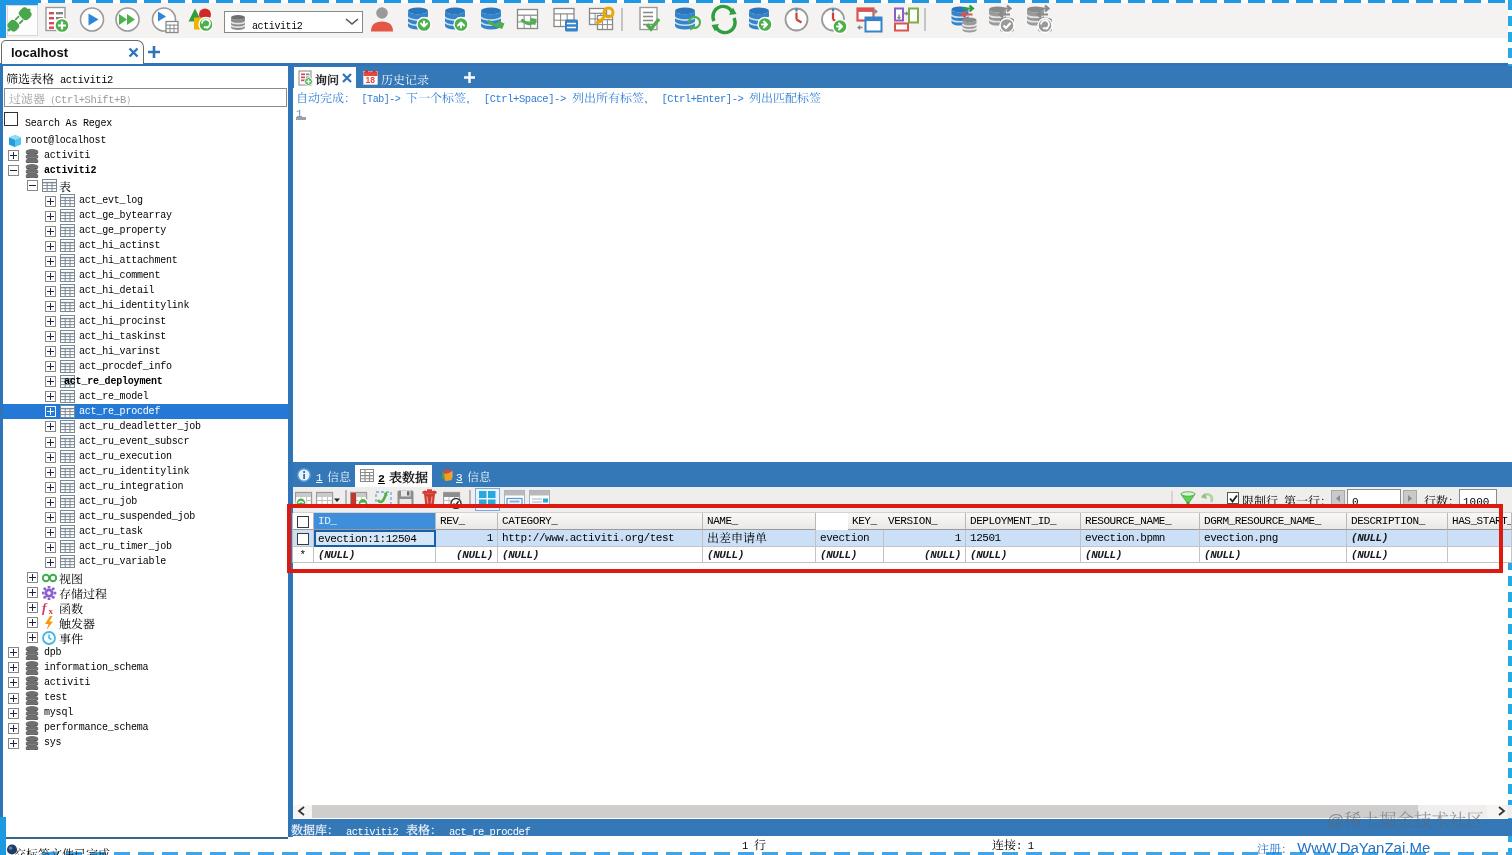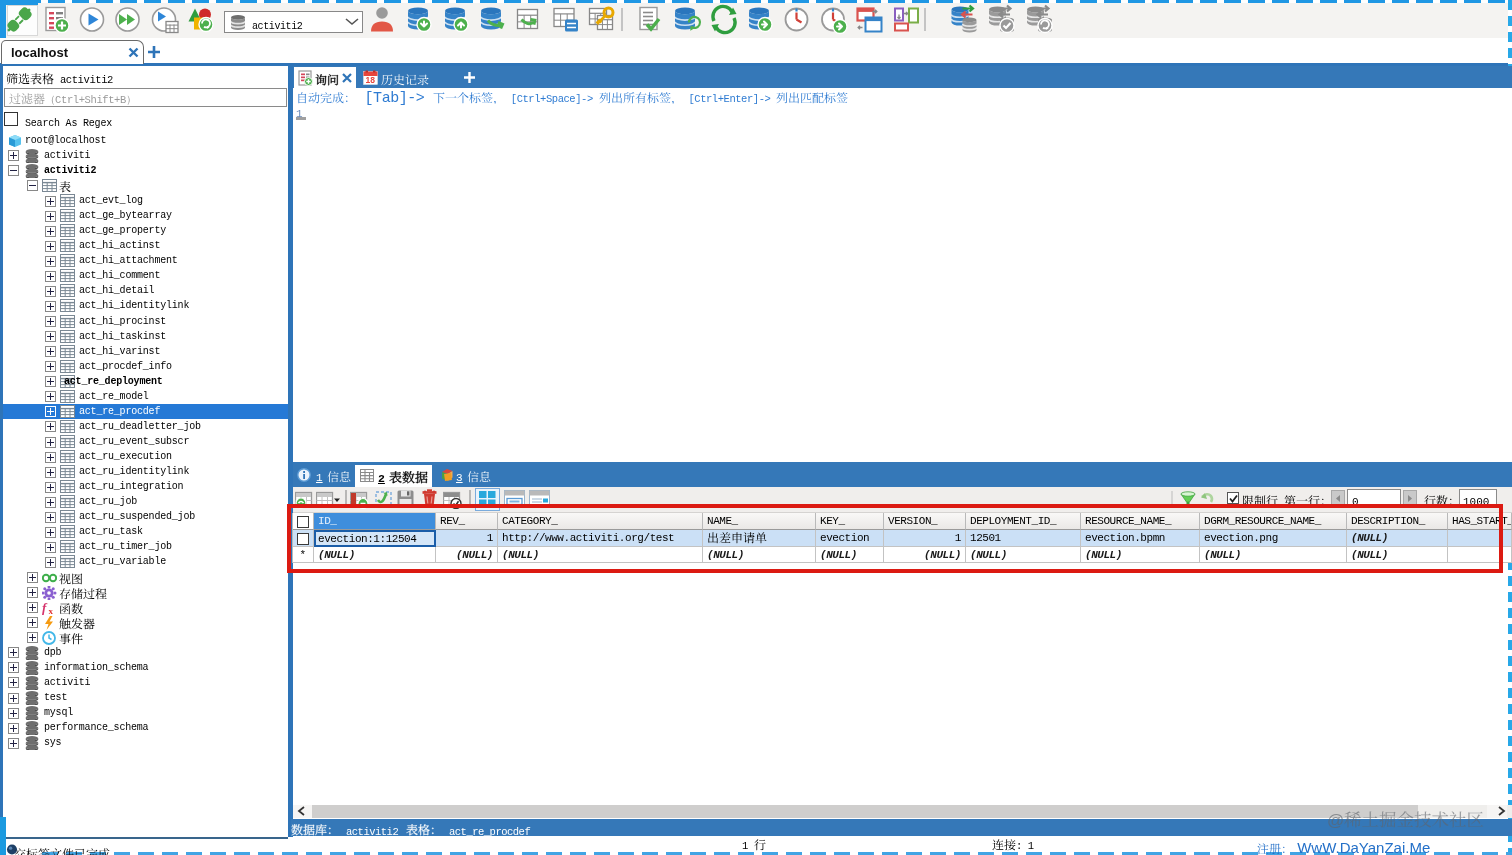--- a/index.html
+++ b/index.html
@@ -784,21 +784,21 @@
   </svg>
 <div class="a" style="left:293px;top:88px;width:1219px;height:374px;background:#fff"></div>
 <div class="a" style="left:296px;top:89px;white-space:nowrap;"><svg class="cj" width="60" height="12" style="vertical-align:-1.68px" viewBox="0 0 60 12">
       <g fill="#2e7bd2" transform="translate(0,10.32) scale(0.012,-0.012)">
         <use href="#g24" x="0"></use>
         <use href="#g25" x="1000"></use>
         <use href="#g26" x="2000"></use>
         <use href="#g27" x="3000"></use>
         <use href="#g28" x="4000"></use>
       </g>
-    </svg><span class="mono" style="font-size:15px;letter-spacing:-.45px;color:#2e7bd2">&nbsp;[Tab]-&gt;&nbsp;</span><svg class="cj" width="72" height="12" style="vertical-align:-1.68px" viewBox="0 0 72 12">
+    </svg><span class="mono" style="font-size:10px;letter-spacing:-.45px;color:#2e7bd2">&nbsp;[Tab]-&gt;&nbsp;</span><svg class="cj" width="72" height="12" style="vertical-align:-1.68px" viewBox="0 0 72 12">
       <g fill="#2e7bd2" transform="translate(0,10.32) scale(0.012,-0.012)">
         <use href="#g29" x="0"></use>
         <use href="#g30" x="1000"></use>
         <use href="#g31" x="2000"></use>
         <use href="#g32" x="3000"></use>
         <use href="#g33" x="4000"></use>
         <use href="#g34" x="5000"></use>
       </g>
     </svg><span class="mono" style="font-size:10.5px;letter-spacing:-.45px;color:#2e7bd2">&nbsp;[Ctrl+Space]-&gt;&nbsp;</span><svg class="cj" width="84" height="12" style="vertical-align:-1.68px" viewBox="0 0 84 12">
       <g fill="#2e7bd2" transform="translate(0,10.32) scale(0.012,-0.012)">
@@ -979,21 +979,21 @@
         <use href="#g28" x="2000"></use>
       </g>
     </svg></div>
 <div class="a" style="left:1459px;top:489px;width:38px;height:19px;background:#fff;border:1px solid #8a8a8a"></div>
 <div class="a" style="left:1463px;top:492px;white-space:nowrap;"><span class="mono" style="font-size:11px;color:#000">1000</span></div>
 <div class="a cell" style="left:292px;top:513px;width:22px;height:17px;background:#fff;border-right:1px solid #b9b9b9;border-bottom:1px solid #9a9a9a"></div>
 <div class="a cell" style="left:314px;top:513px;width:122px;height:17px;background:#3f8edc;border-right:1px solid #b9b9b9;border-bottom:1px solid #9a9a9a;padding:2px 4px 0;color:#e8f2fc">ID_</div>
 <div class="a cell hdr" style="left:436px;top:513px;width:62px;height:17px;">REV_</div>
 <div class="a cell hdr" style="left:498px;top:513px;width:205px;height:17px;">CATEGORY_</div>
 <div class="a cell hdr" style="left:703px;top:513px;width:113px;height:17px;">NAME_</div>
-<div class="a cell hdr" style="left:816px;top:513px;width:68px;height:17px;">KEY_</div>
+<div class="a cell hdr" style="left:848px;top:513px;width:68px;height:17px;">KEY_</div>
 <div class="a cell hdr" style="left:884px;top:513px;width:82px;height:17px;">VERSION_</div>
 <div class="a cell hdr" style="left:966px;top:513px;width:115px;height:17px;">DEPLOYMENT_ID_</div>
 <div class="a cell hdr" style="left:1081px;top:513px;width:119px;height:17px;">RESOURCE_NAME_</div>
 <div class="a cell hdr" style="left:1200px;top:513px;width:147px;height:17px;">DGRM_RESOURCE_NAME_</div>
 <div class="a cell hdr" style="left:1347px;top:513px;width:101px;height:17px;">DESCRIPTION_</div>
 <div class="a cell hdr" style="left:1448px;top:513px;width:64px;height:17px;">HAS_START_</div>
 <div class="a cell dcell" style="left:292px;top:530px;width:22px;height:17px;background:#cbe0f6;"></div>
 <div class="a cell" style="left:314px;top:530px;width:122px;height:17px;background:#cbe0f6;background:#d4e6f8;border:2px solid #1a5da8;padding:0.5px 2px 0;">evection:1:12504</div>
 <div class="a cell dcell" style="left:436px;top:530px;width:62px;height:17px;background:#cbe0f6;text-align:right;">1</div>
 <div class="a cell dcell" style="left:498px;top:530px;width:205px;height:17px;background:#cbe0f6;">http://www.activiti.org/test</div>

